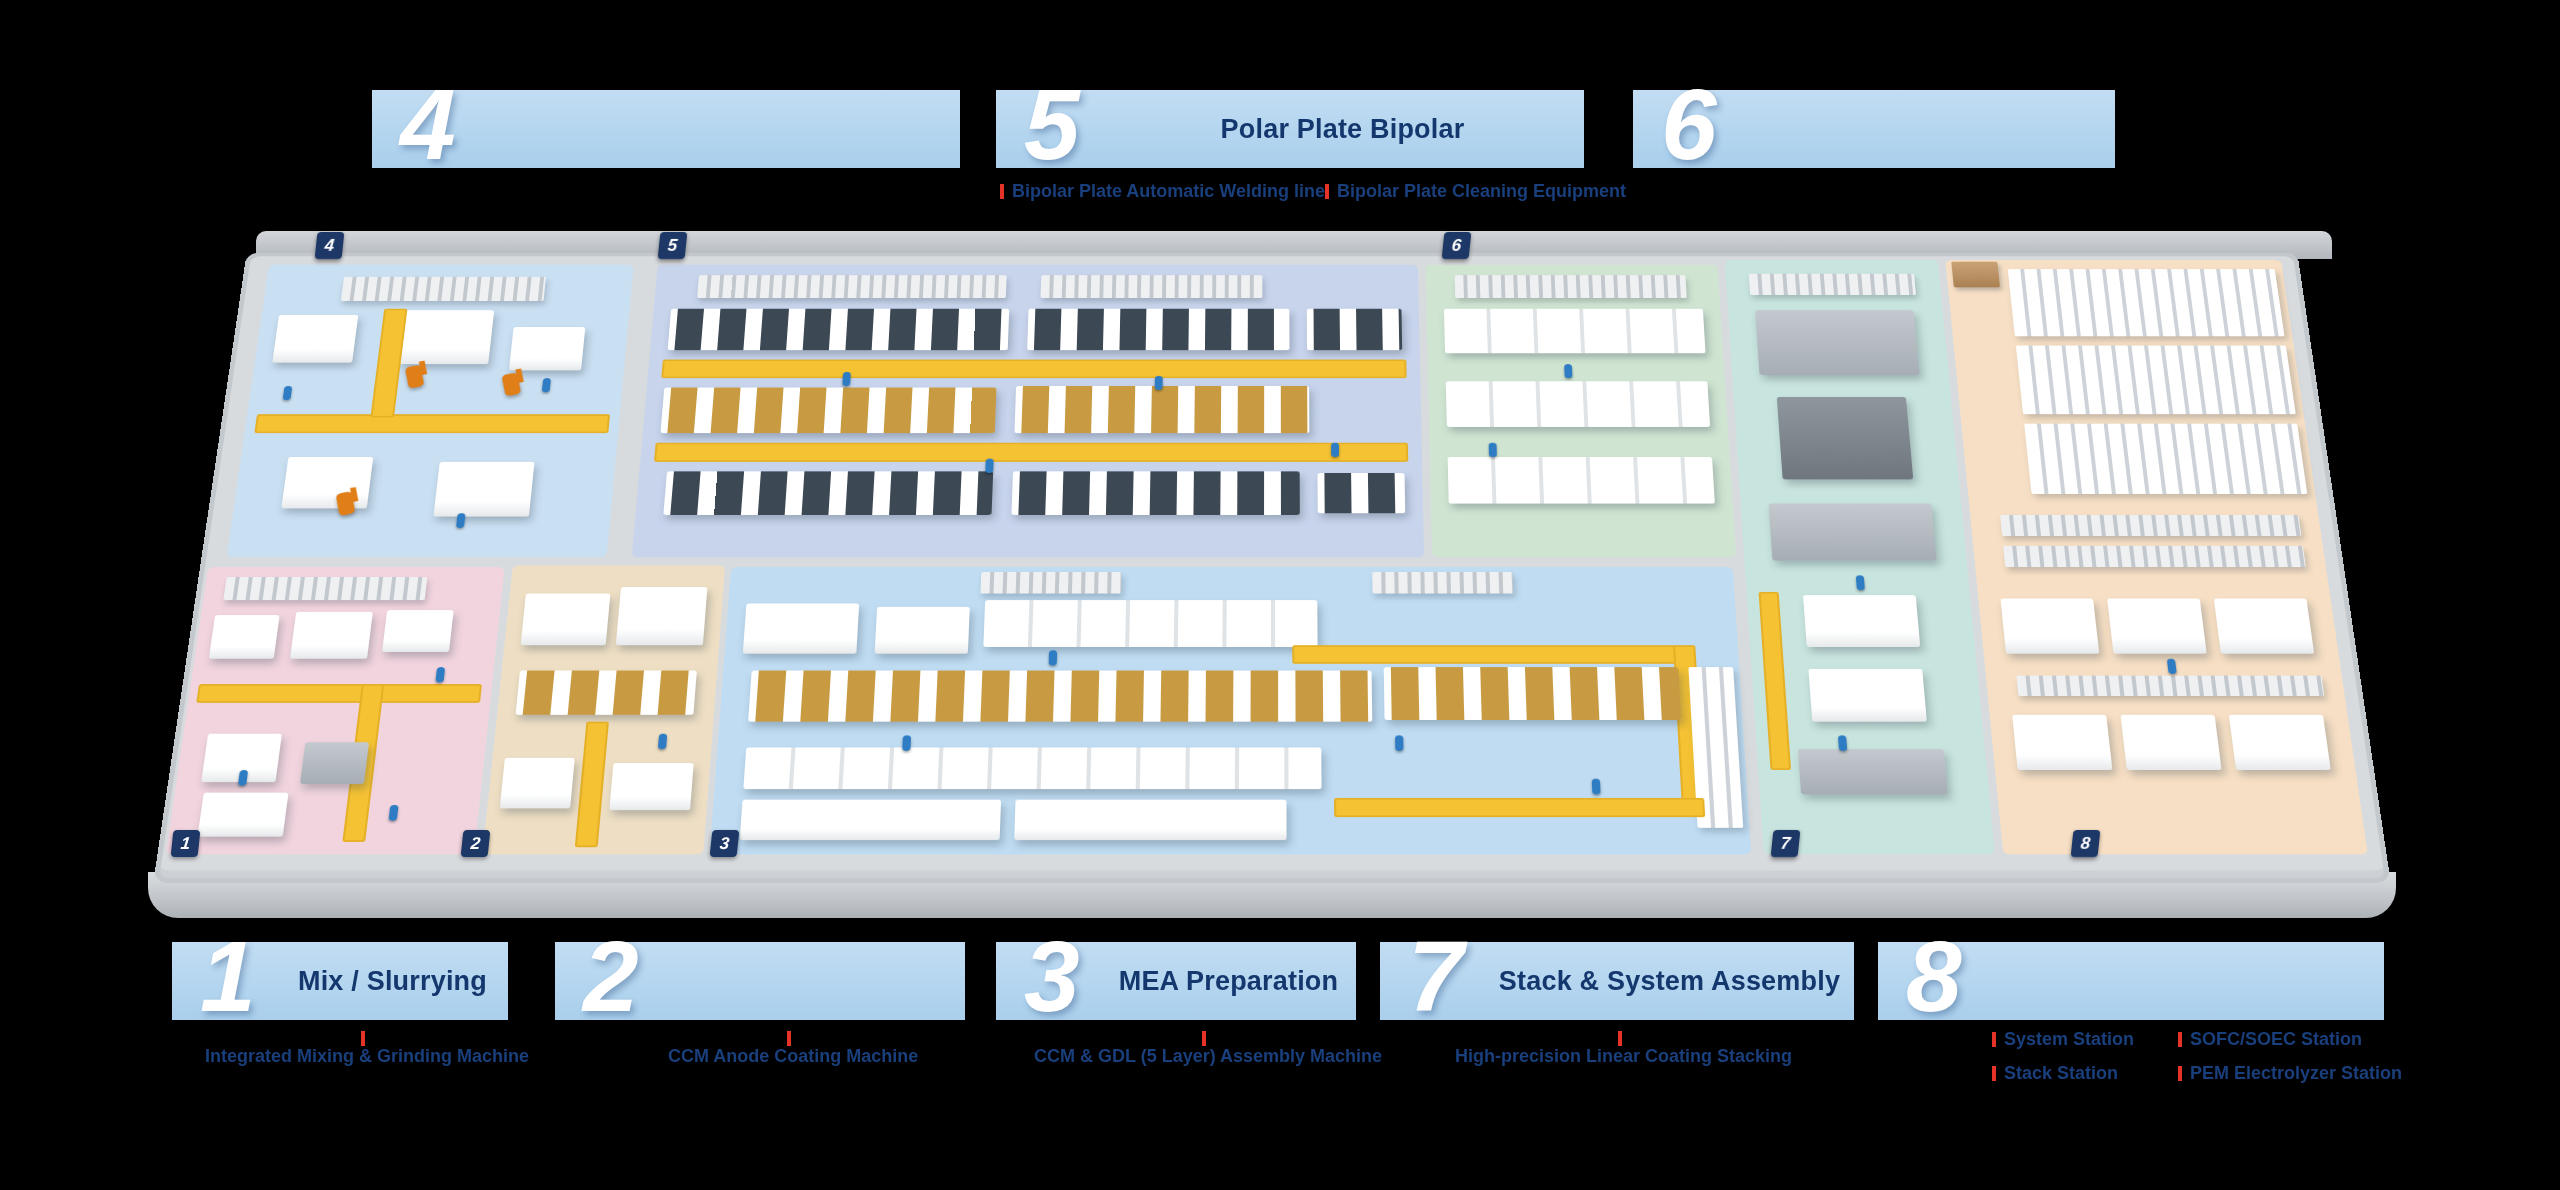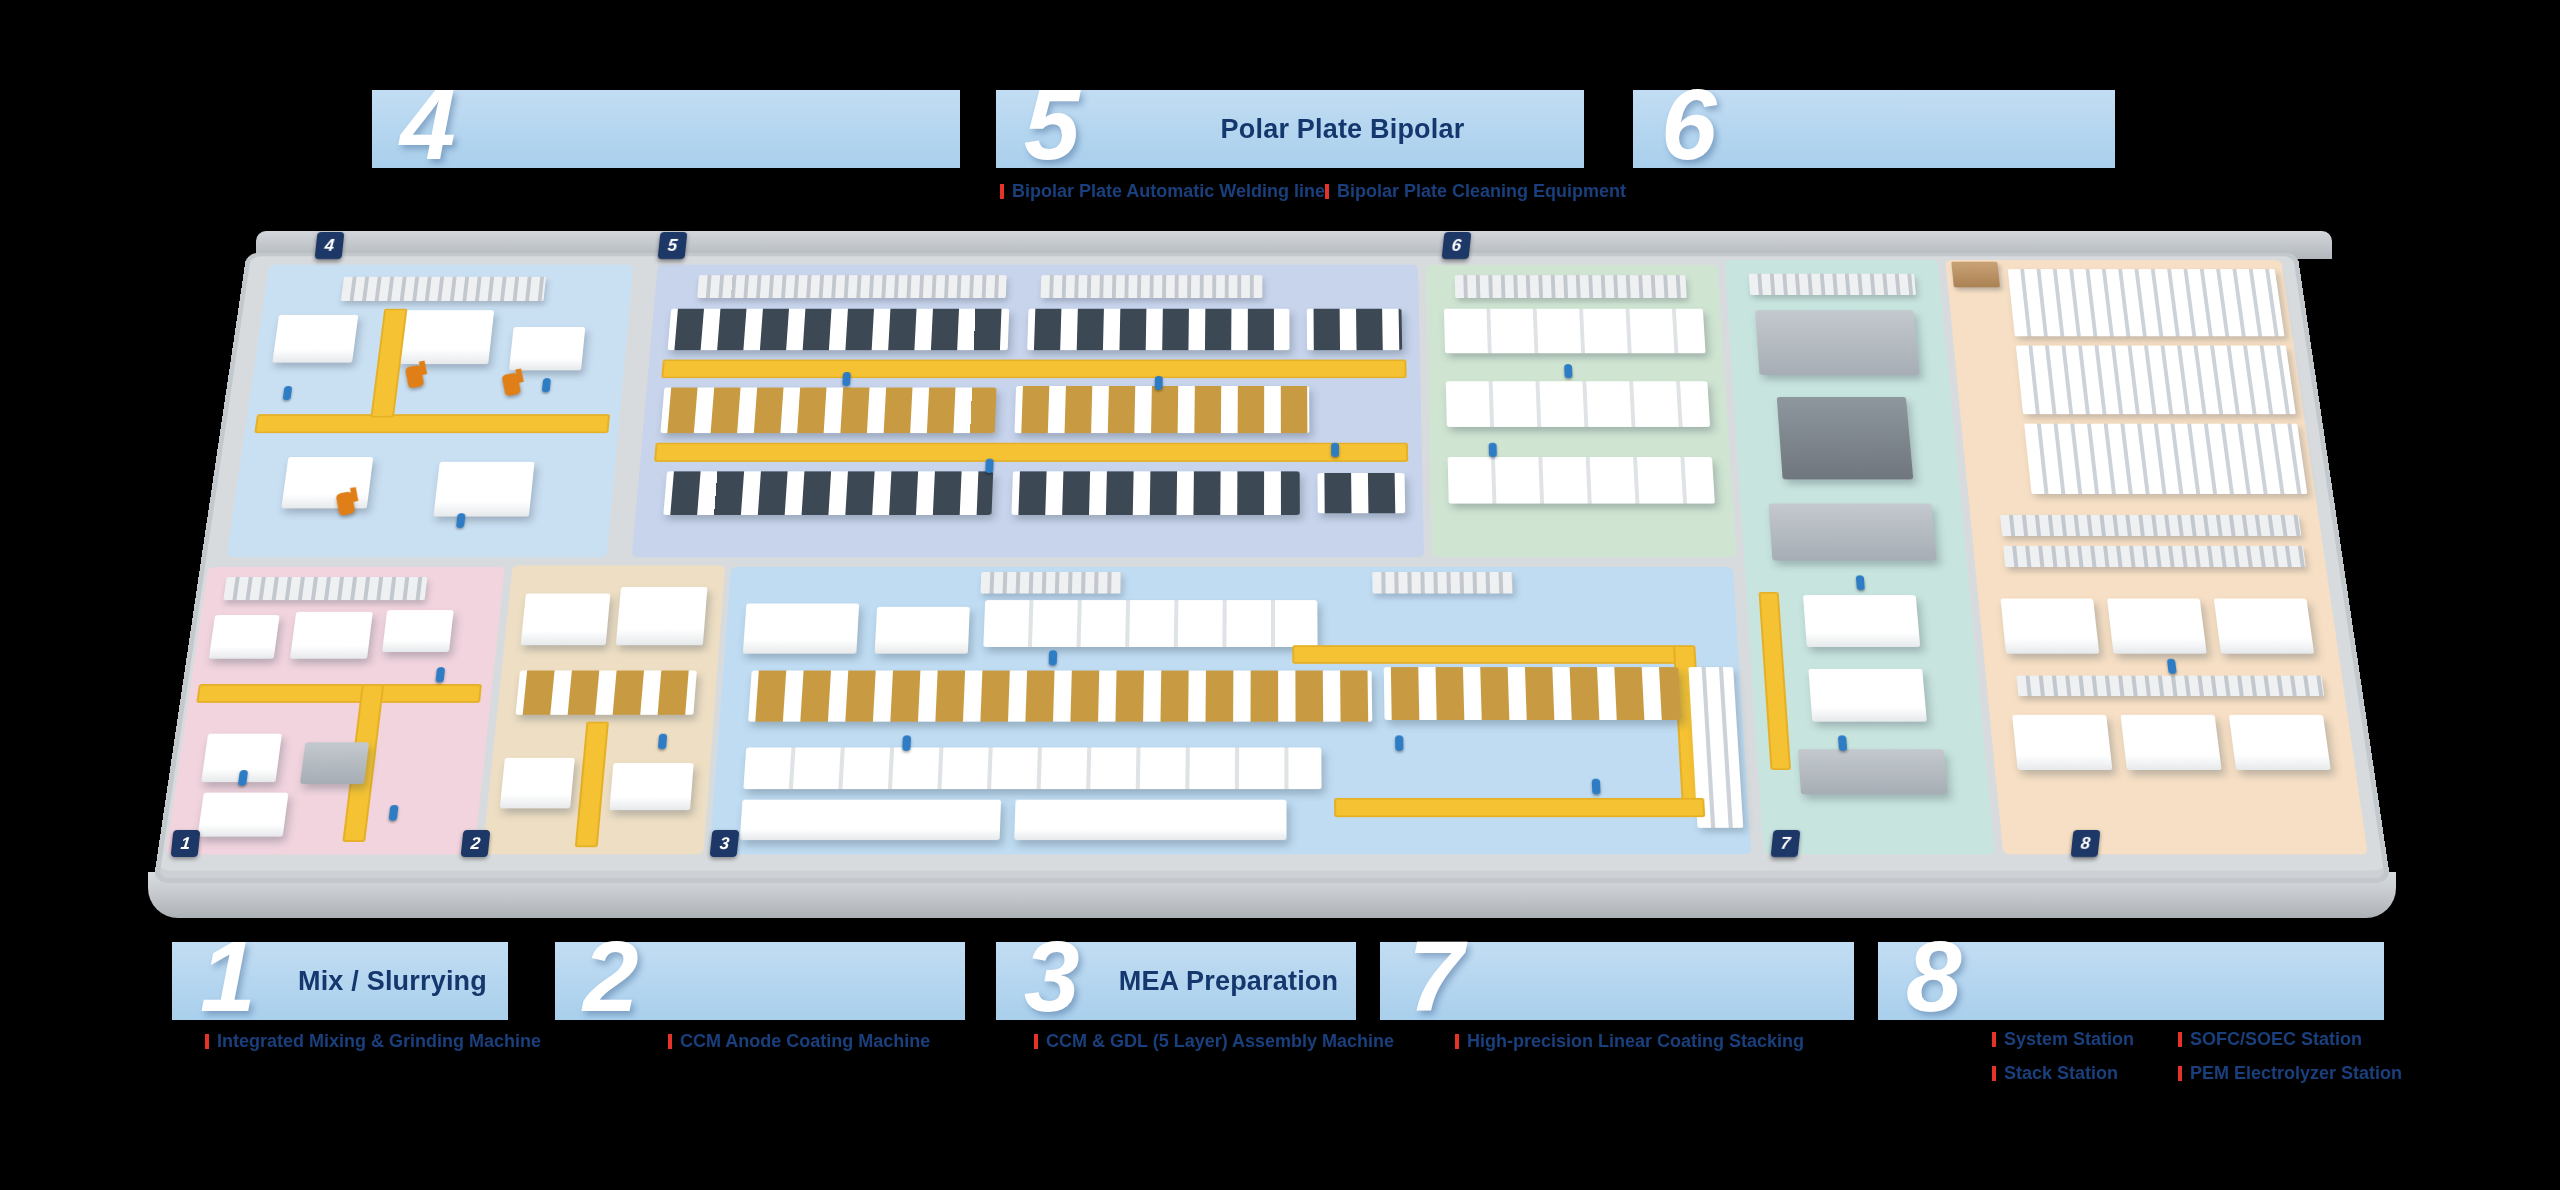--- a/index.html
+++ b/index.html
@@ -19,21 +19,21 @@
   #bt4{left:372px;width:588px;} #bt5{left:996px;width:588px;} #bt6{left:1633px;width:482px;}
   #bb1{left:172px;width:336px;} #bb2{left:555px;width:410px;} #bb3{left:996px;width:360px;}
   #bb7{left:1380px;width:474px;} #bb8{left:1878px;width:506px;}
 
   
   .bullet { display:flex; align-items:center; white-space:nowrap; }
   .bullet .bar { width:4px; height:15px; background:#e63329; margin-right:8px; flex:none; }
   .bullet .btxt { font-size:18px; font-weight:700; color:#1a3f7d; }
   .bullets5 { position:absolute; left:1000px; top:181px; width:582px; display:flex;
               justify-content:space-between; z-index:6; }
-  .bb { position:absolute; top:1031px; z-index:6; }
+  .bb { position:absolute; top:1031px; z-index:6;flex-direction:column; }
   #ub1{left:205px;} #ub2{left:668px;} #ub3{left:1034px;} #ub7{left:1455px;}
   .b8grid { position:absolute; left:1992px; top:1029px; display:grid;
             grid-template-columns:186px auto; row-gap:13px; z-index:6; }
 
   
   .wall  { position:absolute; left:256px; top:231px; width:2076px; height:28px;
            background:linear-gradient(180deg,#d3d7db,#b2b7bd); border-radius:10px 10px 0 0; z-index:1; }
   .skirt { position:absolute; left:148px; top:872px; width:2248px; height:46px;
            background:linear-gradient(180deg,#dadde0,#bcc0c5 70%,#acb1b6);
            border-radius:0 0 30px 30px; z-index:1; }
@@ -243,20 +243,21 @@
 </div>
 <div class="banner bottom" id="bb2">
   <span class="num">2</span>
 </div>
 <div class="banner bottom" id="bb3">
   <span class="num">3</span>
   <span class="title">MEA Preparation</span>
 </div>
 <div class="banner bottom" id="bb7">
   <span class="num">7</span>
+  <span class="title">Stack &amp; System Assembly</span>
 </div>
 <div class="banner bottom" id="bb8">
   <span class="num">8</span>
 </div>
 
 <div class="bullet bb" id="ub1">
   <span class="bar"></span>
   <span class="btxt">Integrated Mixing &amp; Grinding Machine</span>
 </div>
 <div class="bullet bb" id="ub2">

